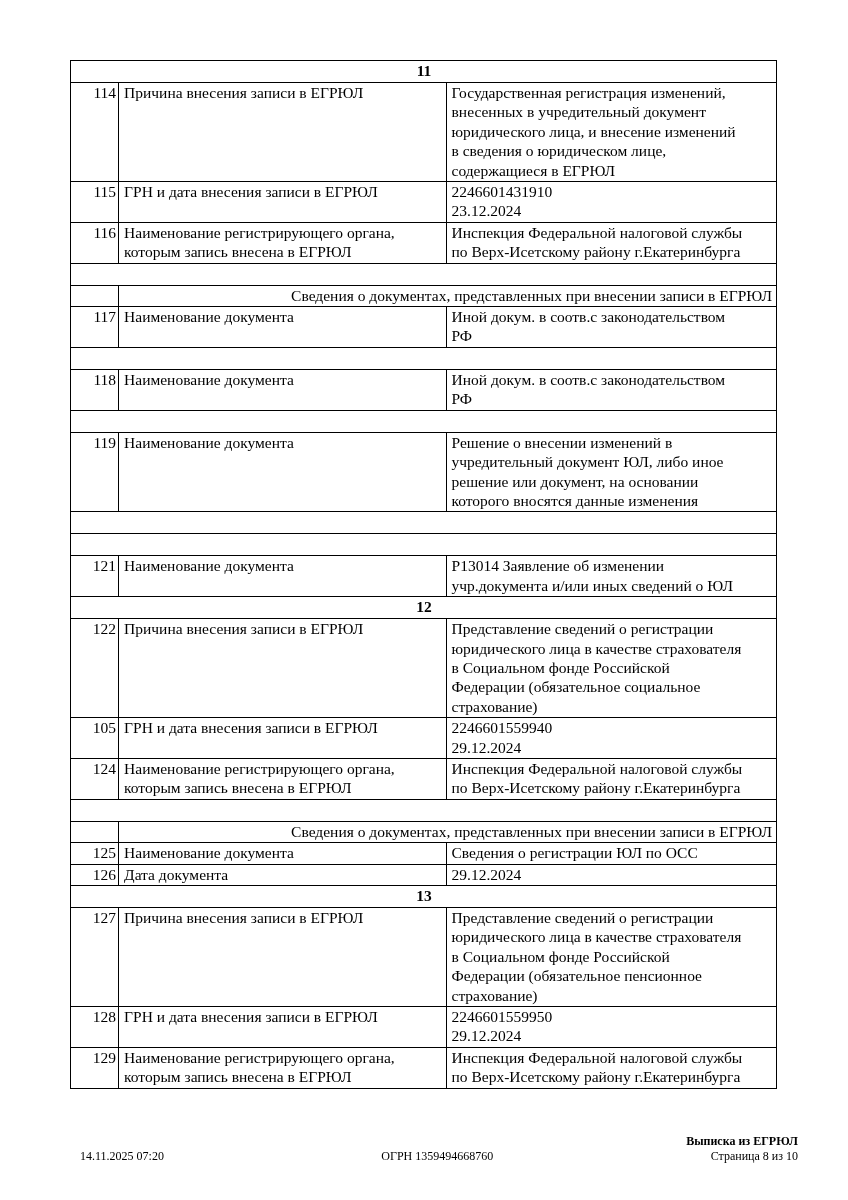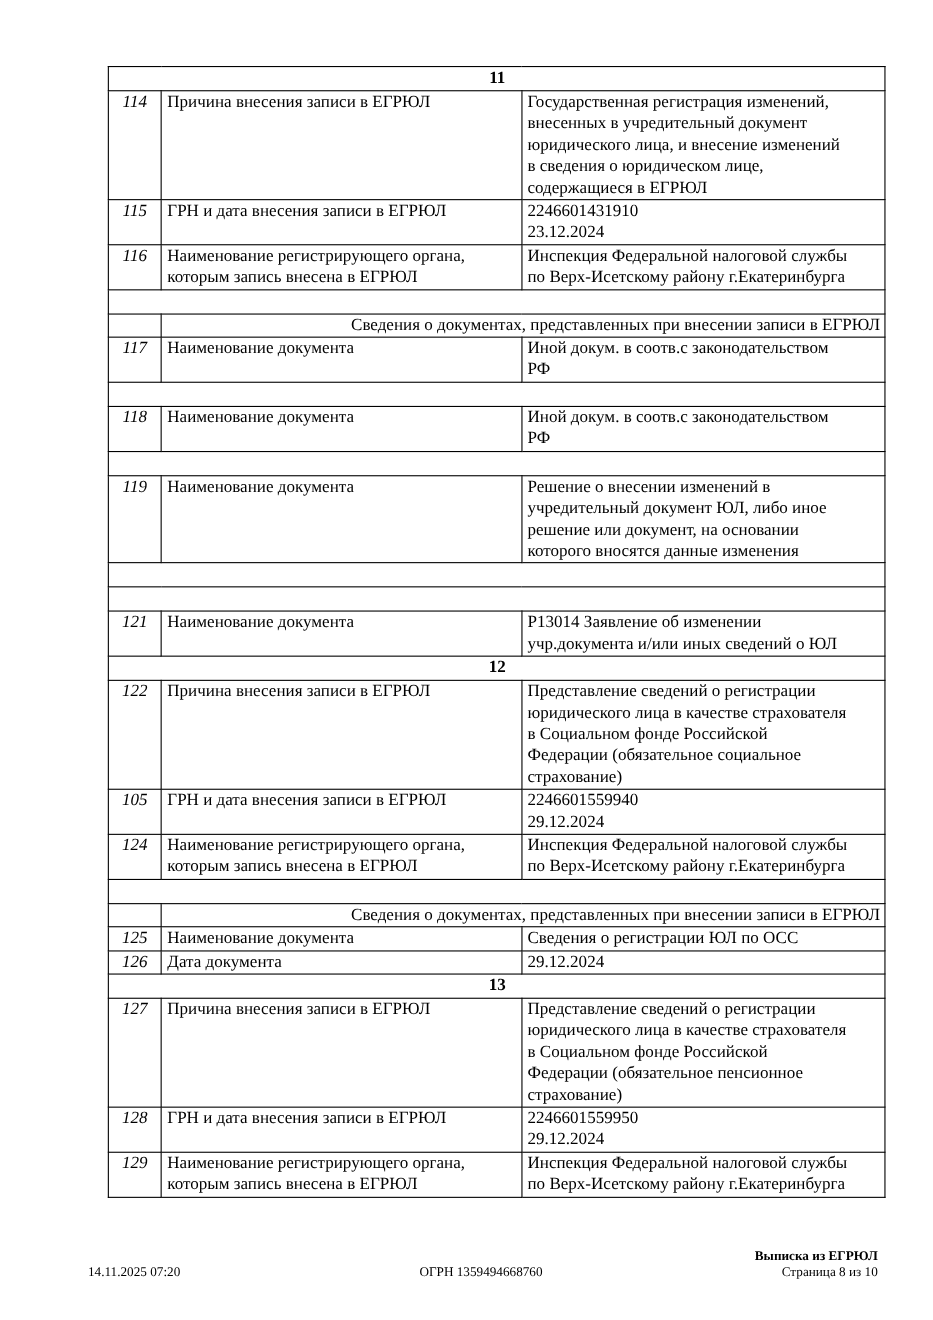--- a/index.html
+++ b/index.html
@@ -10,40 +10,39 @@
   body {
     width: 848px;
     height: 1200px;
     position: relative;
     font-family: "Liberation Serif", serif;
     color: #000;
     overflow: hidden;
   }
   table.egrul-table {
     position: absolute;
-    left: 98px;
+    left: 70px;
     top: 60px;
     width: 707px;
     border-collapse: collapse;
     table-layout: fixed;
   }
   table.egrul-table td {
     border: 1px solid #000;
     vertical-align: top;
     font-size: 15.5px;
     line-height: 19.4px;
     padding: 0 4px 1px 5px;
     white-space: pre-line;
     overflow: hidden;
   }
   table.egrul-table td.num {
-    text-align: center;
+    text-align: right;
     padding: 0 2px 1px 2px;
     white-space: normal;
-    font-style: italic;
   }
   table.egrul-table tr.section td {
     text-align: center;
     font-weight: bold;
     white-space: normal;
     height: 20px;
   }
   table.egrul-table tr.spacer td {
     height: 20px;
   }

